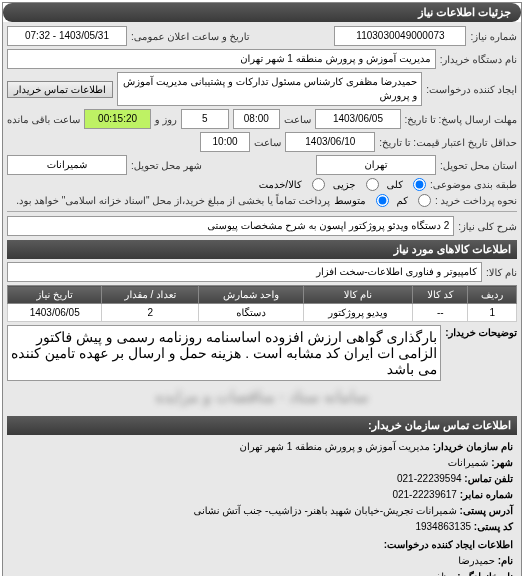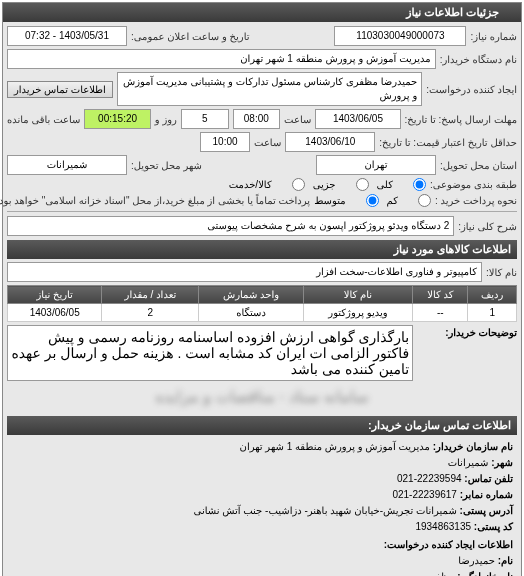--- a/index.html
+++ b/index.html
@@ -12,23 +12,24 @@
   overflow: hidden;
   direction: rtl;
 }
 .panel {
   border: 1px solid #888;
   margin: 2px;
 }
 .panel-header {
   background: linear-gradient(#5a5a5a, #3a3a3a);
   color: #fff;
-  padding: 3px 22px;
+  padding: 3px 10px;
   font-size: 11px;
   font-weight: bold;
+  border-radius: 9px;
 }
 .panel-body {
   padding: 4px;
   background: #e8e8e8;
 }
 .row {
   display: flex;
   align-items: center;
   margin-bottom: 3px;
   gap: 4px;
@@ -52,21 +53,21 @@
 .field-xs { width: 70px; }
 .field-xxs { width: 50px; }
 .btn {
   background: linear-gradient(#f0f0f0, #d8d8d8);
   border: 1px solid #888;
   padding: 2px 6px;
   font-size: 10px;
   cursor: pointer;
 }
 .radio-group { display: flex; gap: 8px; align-items: center; }
-.radio-item { display: flex; align-items: center; gap: 20px; font-size: 10px; }
+.radio-item { display: flex; align-items: center; gap: 10px; font-size: 10px; }
 .section-title {
   background: linear-gradient(#5a5a5a, #3a3a3a);
   color: #fff;
   padding: 3px 6px;
   font-size: 11px;
   font-weight: bold;
   margin-top: 4px;
 }
 table {
   width: 100%;
@@ -88,21 +89,20 @@
 }
 .notes-row {
   display: flex;
   gap: 4px;
   margin-top: 3px;
 }
 .notes-label {
   font-size: 10px;
   font-weight: bold;
   padding-top: 2px;
-  margin-left: 28px;
 }
 .notes-field {
   flex: 1;
   background: #fff;
   border: 1px solid #999;
   padding: 3px;
   font-size: 14px;
   min-height: 28px;
   text-align: right;
 }

